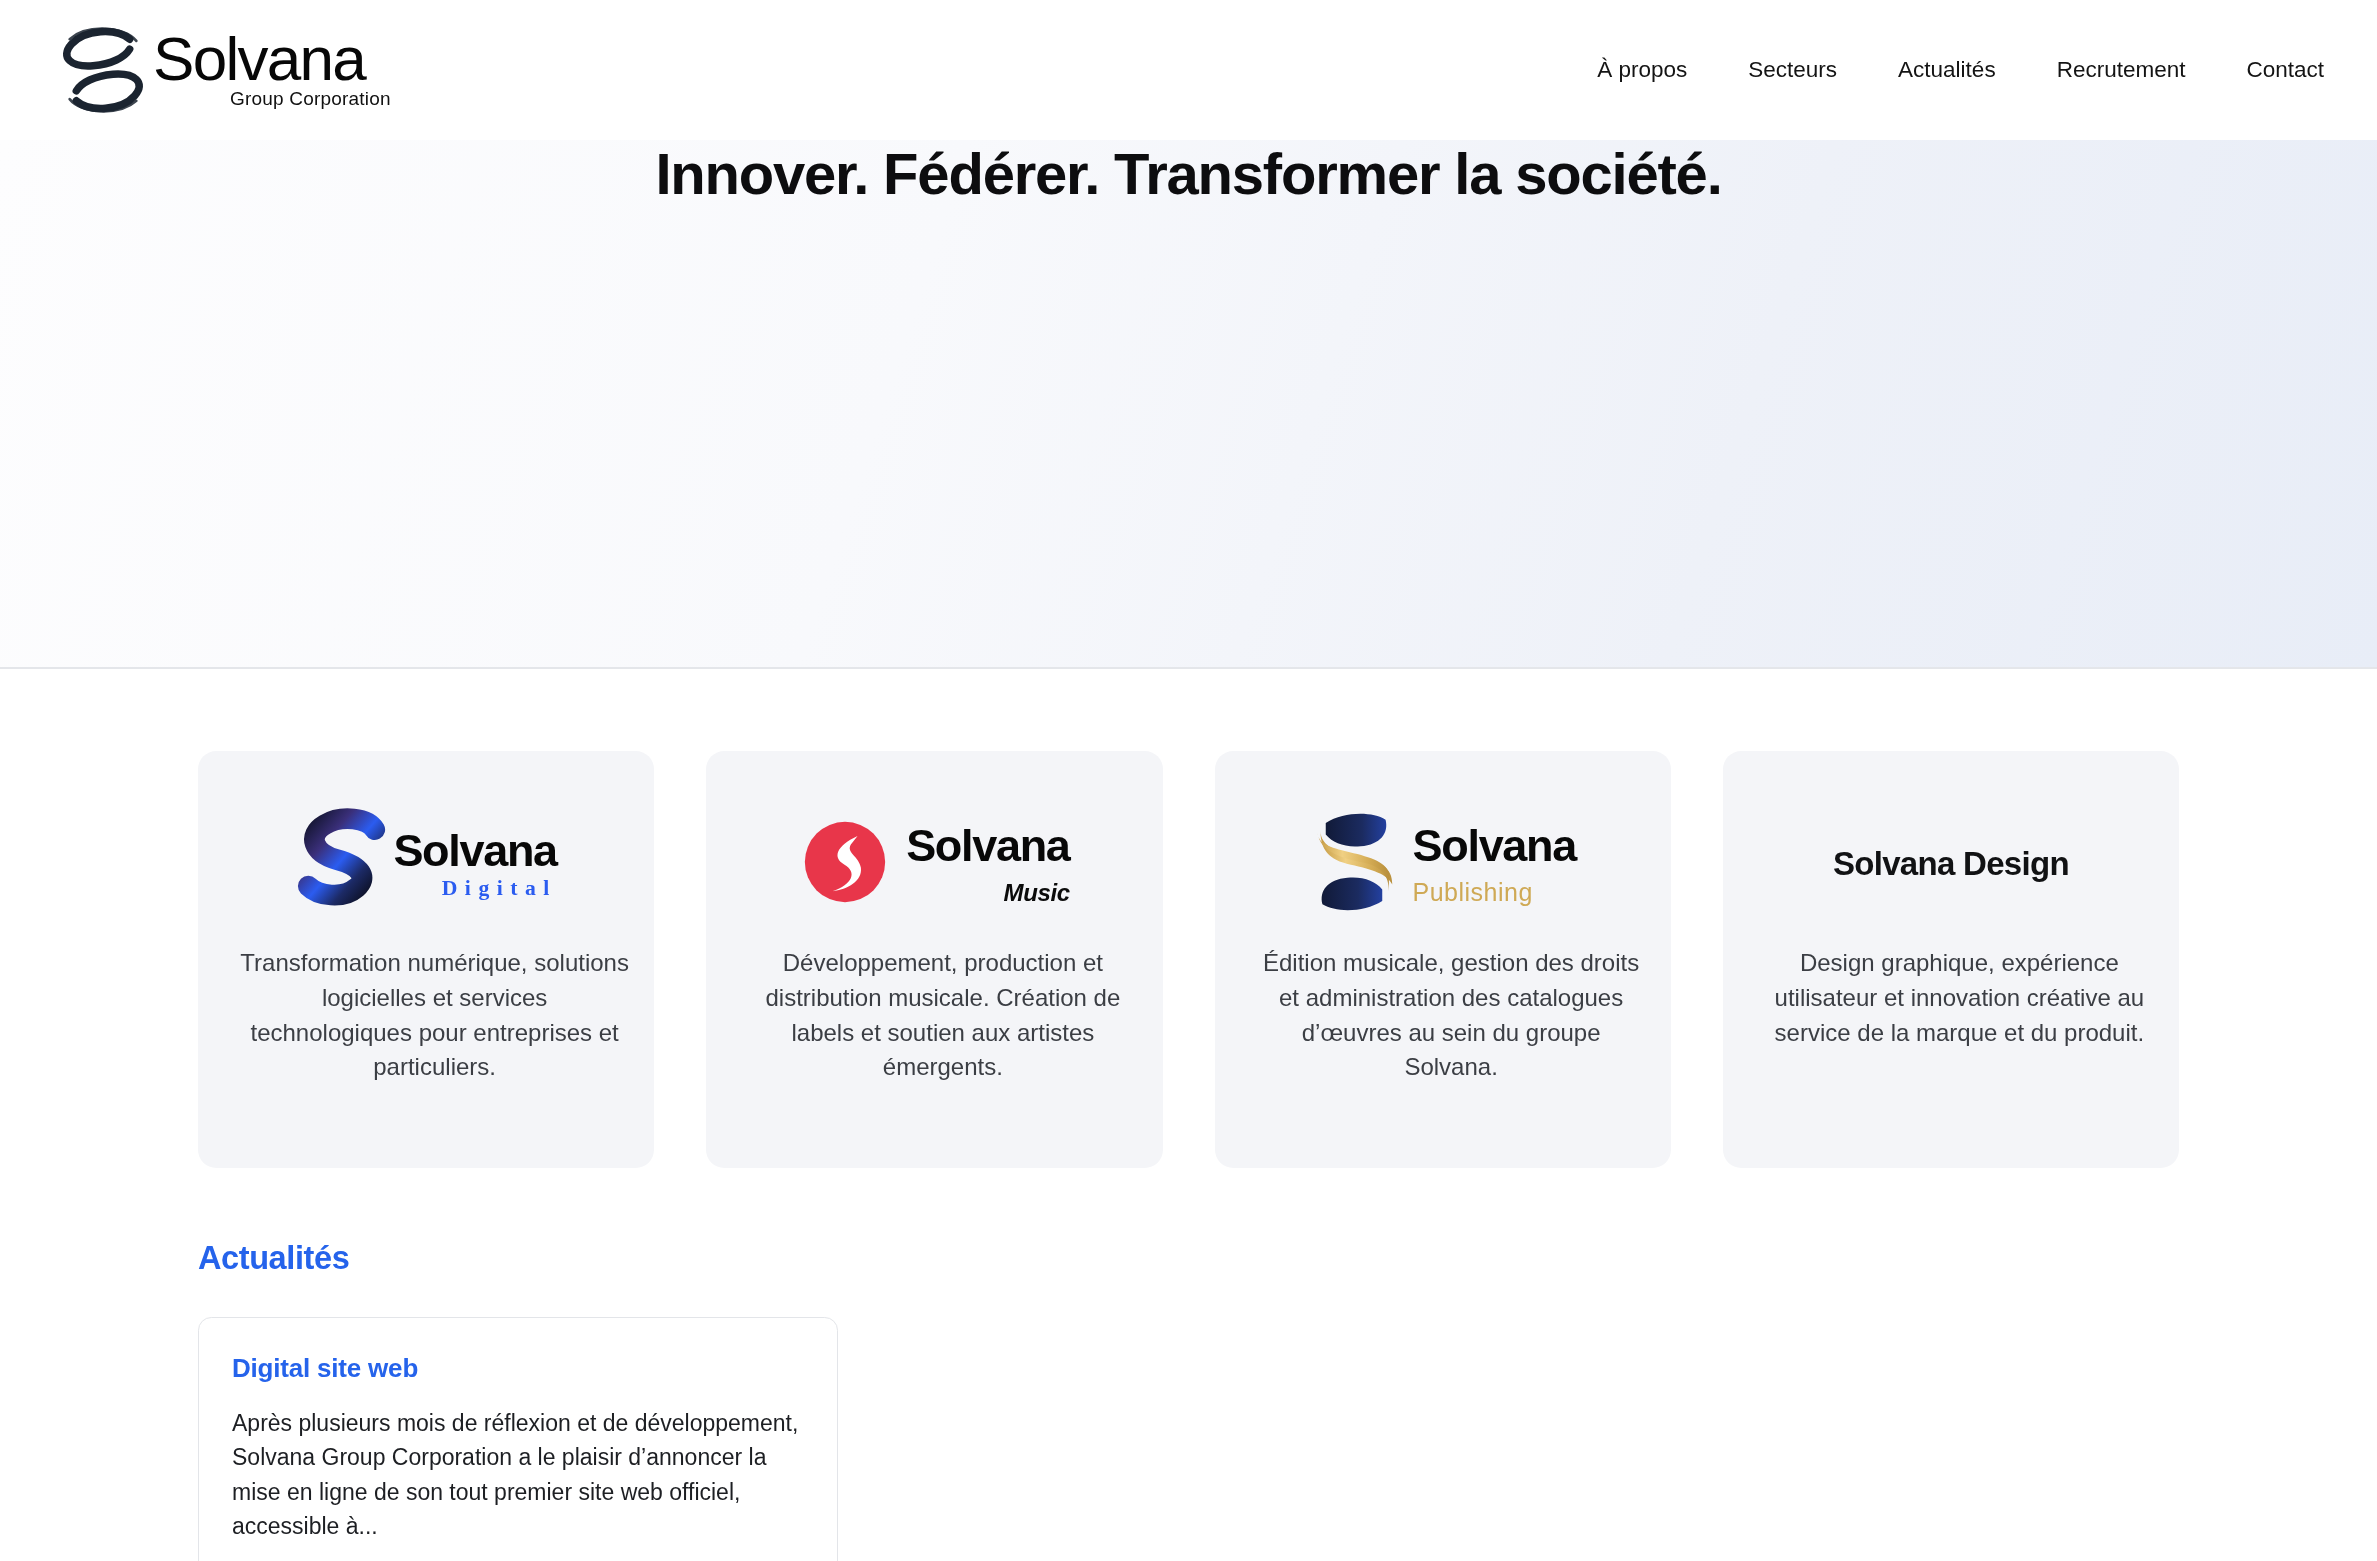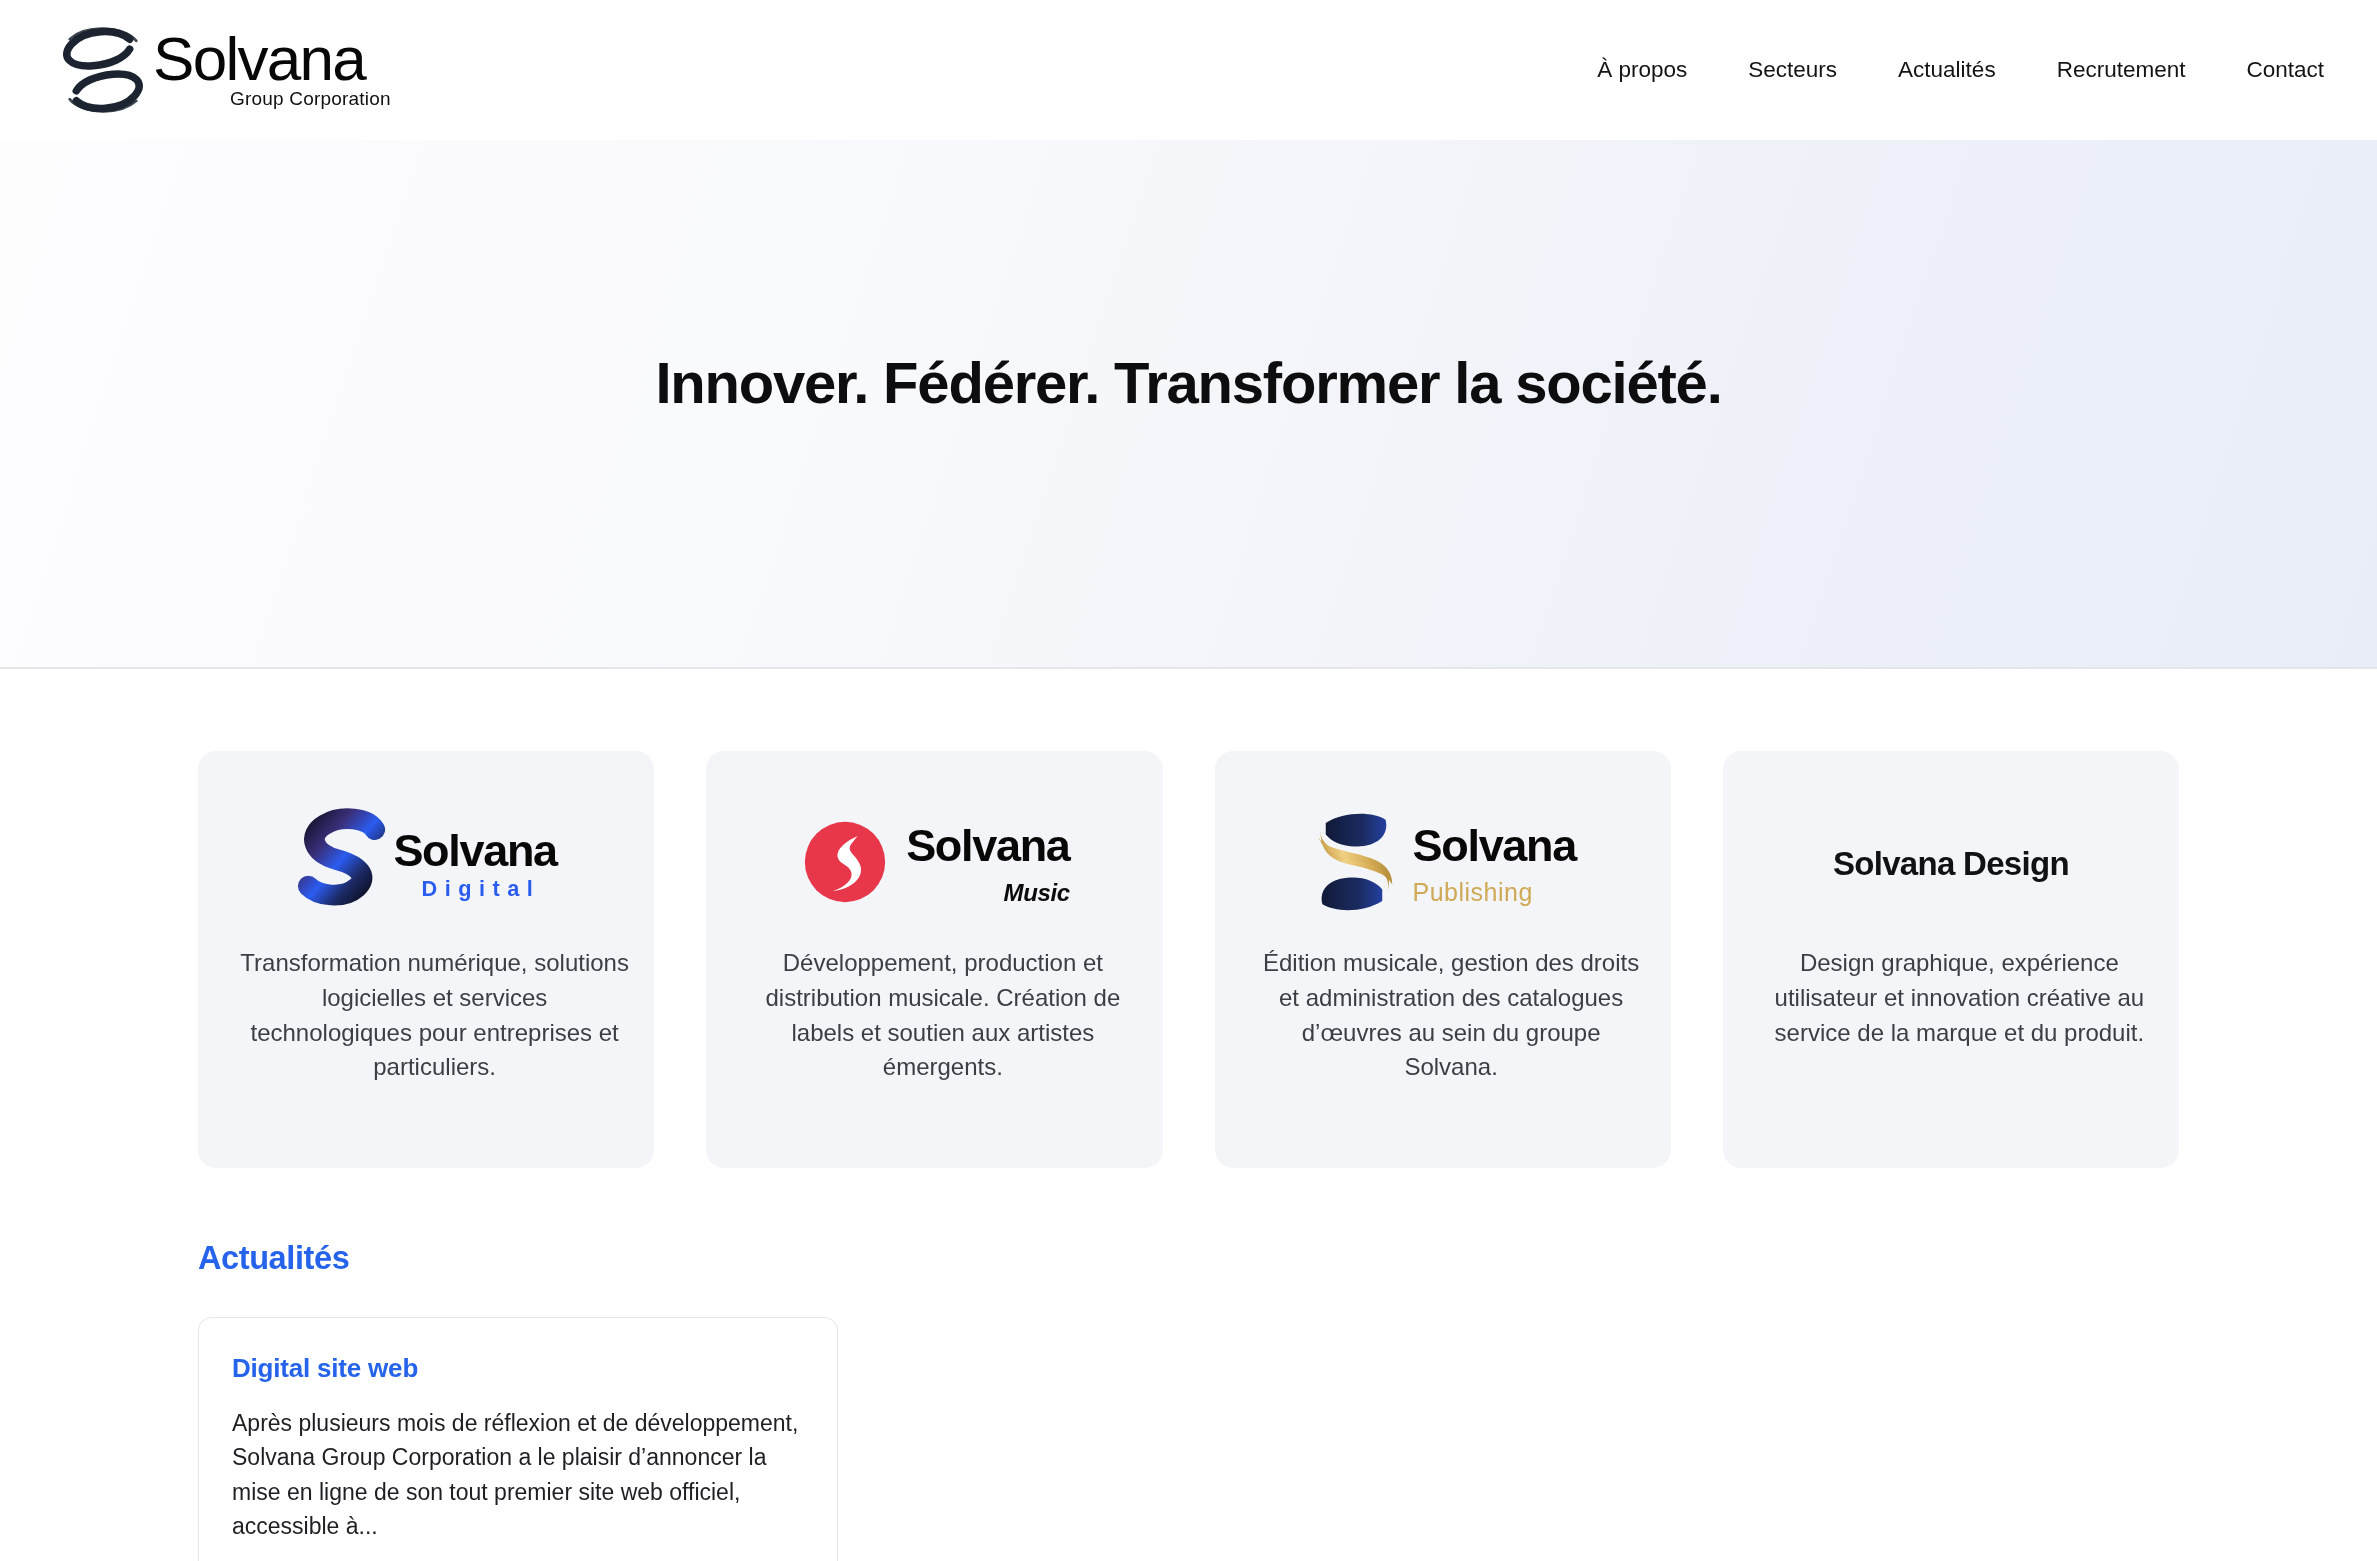--- a/index.html
+++ b/index.html
@@ -57,21 +57,21 @@
   .nav-link:last-child { padding-right: 0; }
 
   
   .hero {
     height: 529px;
     background: linear-gradient(108deg, #fdfdfe 0%, #f8f9fc 38%, #eef1f8 72%, #e8edf7 100%);
     border-bottom: 2.5px solid #e4e6ea;
     display: flex;
     flex-direction: column;
     align-items: center;
-    justify-content: center;
+    justify-content: flex-start;
     padding: 0 33px;
   }
   .hero-title {
     font-size: 58px;
     font-weight: 700;
     color: #0d0d0f;
     letter-spacing: -1.2px;
     text-align: center;
     margin-bottom: 43px;
   }
@@ -114,23 +114,24 @@
     font-size: 45px;
     font-weight: 700;
     color: #080808;
     letter-spacing: -1.3px;
   }
   .lt-digital {
     font-size: 21.7px;
     font-weight: 700;
     color: #2b5cf0;
     letter-spacing: 7.5px;
-    text-align: center;
+    text-align: right;
     margin-top: 5px;
     margin-left: 11.7px;
+    font-family: Liberation Serif, serif;
   }
   .lt-music {
     font-size: 24px;
     font-weight: 700;
     font-style: italic;
     color: #0b0b0b;
     text-align: right;
     margin-top: 13px;
     letter-spacing: -0.4px;
   }

